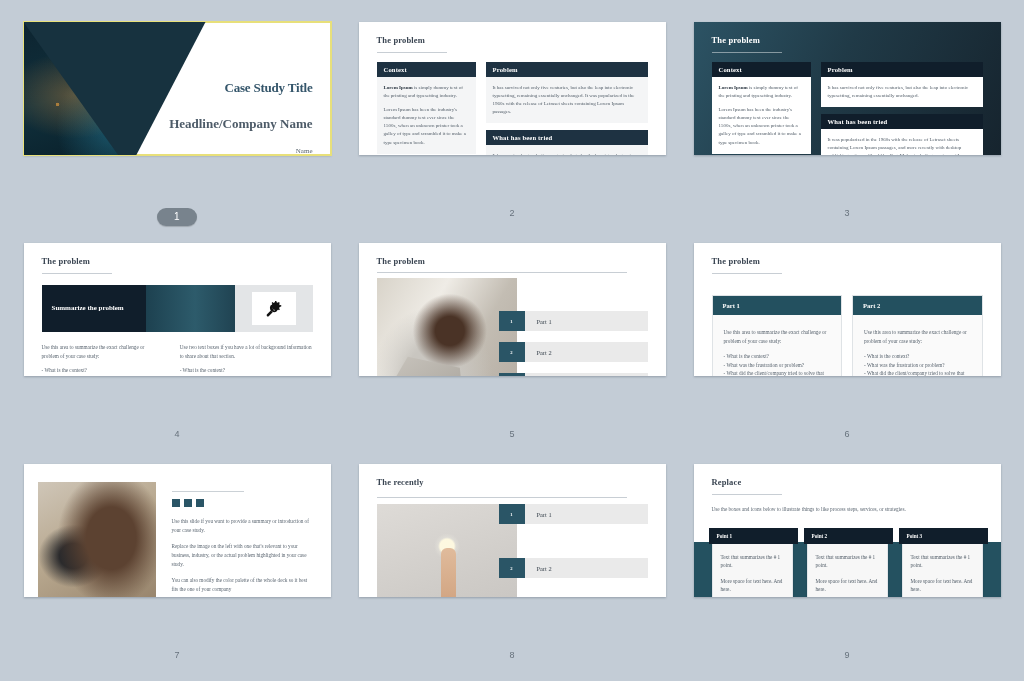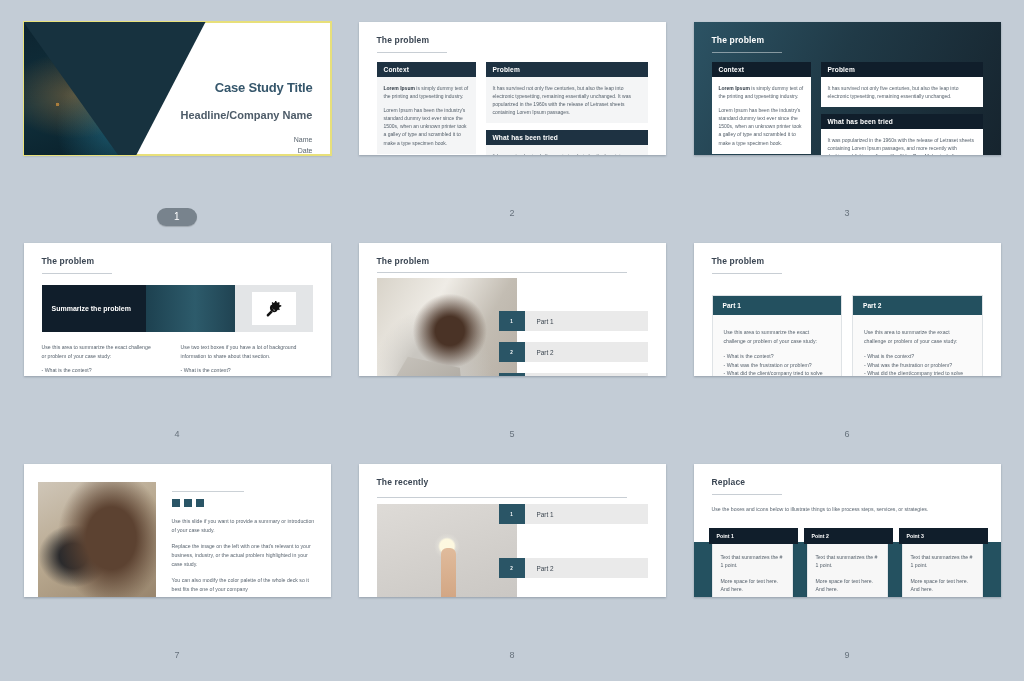--- a/index.html
+++ b/index.html
@@ -21,20 +21,21 @@
     justify-content: center;
     align-content: start;
   }
   .cell { position: relative; width: 307px; height: 208px; }
   .slide {
     position: relative;
     width: 307px; height: 133px;
     background: #ffffff;
     overflow: hidden;
     box-shadow: 0 1px 2px rgba(40,55,70,.30);
+    font-family: Liberation Serif, serif;
   }
   .slide.selected { outline: 2px solid #e8e07a; outline-offset: -1px; }
   .num {
     position: absolute; left: 0; right: 0; top: 186px;
     text-align: center;
     font-size: 9px; color: #67727d; letter-spacing: .2px;
   }
   .num.pill span {
     display: inline-block;
     background: #78838d; color: #fff;
@@ -85,21 +86,21 @@
   .s1-wedge {
     position: absolute; left: 0; top: 0; width: 182px; height: 100%;
     background: #17323f;
     clip-path: polygon(0 0, 100% 0, 62% 100%, 52% 100%);
     z-index: 1;
   }
   .s1-txt {
     position: absolute; right: 18px; top: 58px; text-align: right; z-index: 2;
   }
   .s1-h1 { font-size: 13px; font-weight: 700; color: #35566b; letter-spacing: -.2px; }
-  .s1-h2 { font-size: 11px; font-weight: 700; color: #4d5b68; margin-top: 14px; }
+  .s1-h2 { font-size: 13px; font-weight: 700; color: #4d5b68; margin-top: 20px; }
   .s1-meta { margin-top: 14px; font-size: 7px; color: #5a656f; line-height: 1.5; }
 
   
   .cols { position: absolute; left: 18px; top: 40px; right: 18px; display: flex; gap: 10px; }
   .col-l { width: 99px; }
   .col-r { flex: 1; }
   .gap8 { height: 7px; }
   .dark .bar-body { background: #ffffff; }
   .dark .bar-head { background: #101e2b; }
 

